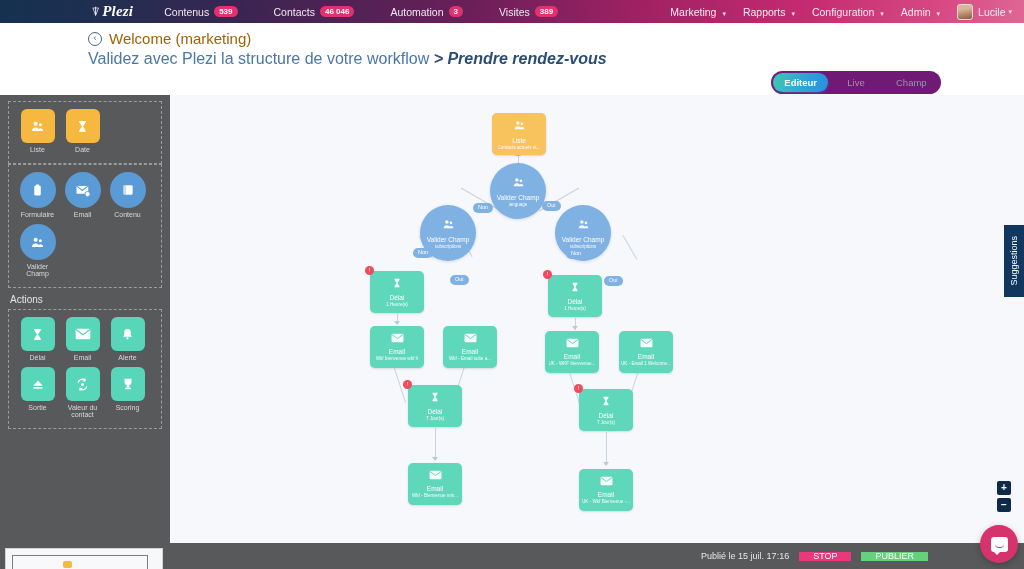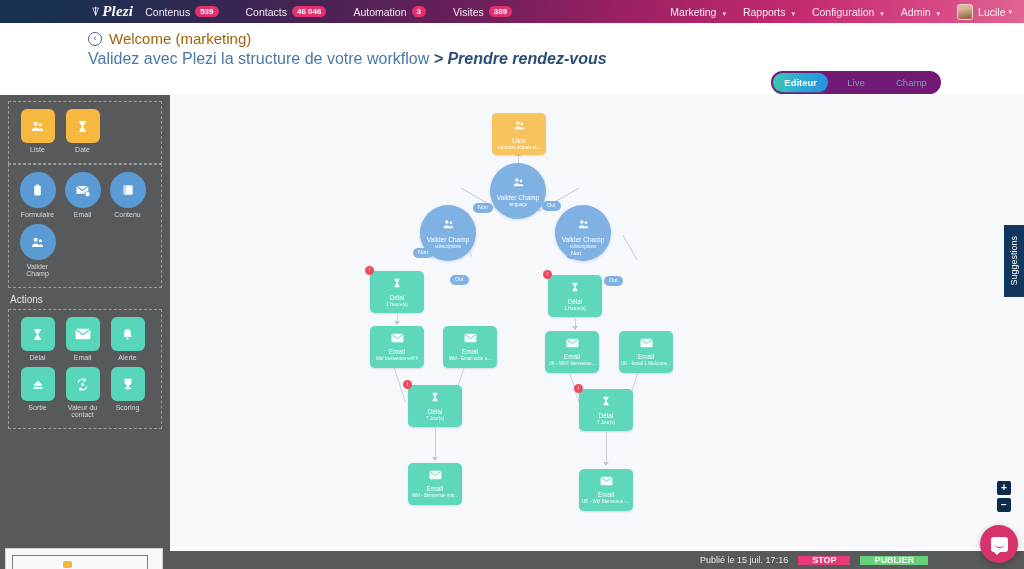--- a/index.html
+++ b/index.html
@@ -21,21 +21,21 @@
   .brand {
     display: flex; align-items: center; gap: 3px;
     margin-left: 92px; color: #fff;
   }
   .brand-mark { font-size: 12px; line-height: 1; transform: scaleX(1.3); }
   .brand-name {
     font-family: "Liberation Serif", serif;
     font-style: italic; font-weight: bold; font-size: 15px;
     letter-spacing: .2px;
   }
-  .nav-left { display: flex; align-items: center; gap: 27px; margin-left: 12px; justify-content: center; }
+  .nav-left { display: flex; align-items: center; gap: 36px; margin-left: 31px; justify-content: center; }
   .nav-item {
     display: flex; align-items: center; gap: 5px;
     color: #f2e8f0; font-size: 10.5px; white-space: nowrap;
   }
   .badge {
     background: #e1316f; color: #fff; font-size: 8px; font-weight: bold;
     border-radius: 8px; padding: 1.5px 5px; line-height: 1;
   }
   .nav-right {
     margin-left: auto; margin-right: 12px;
@@ -170,27 +170,27 @@
   
   .suggestions {
     position: absolute; right: 0; top: 225px; width: 20px; height: 72px;
     background: #12375e; color: #fff; font-size: 9px;
     display: flex; align-items: center; justify-content: center;
   }
   .suggestions span { writing-mode: vertical-rl; transform: rotate(180deg); }
 
   
   .bottombar {
-    position: absolute; left: 170px; bottom: 0; width: 854px; height: 18px;
+    position: absolute; left: 170px; bottom: 0; width: 854px; height: 26px;
     background: #58595b; display: flex; align-items: center; justify-content: flex-end;
     gap: 10px; padding-right: 96px;
   }
   .pub-text { color: #e6e7e9; font-size: 9px; }
   .btn {
-    font-size: 9px; font-weight: bold; color: #fff; border-radius: 0;
+    font-size: 9px; font-weight: normal; color: #fff; border-radius: 0;
     padding: 0 14px; line-height: 1;
   }
   .btn-stop { background: #e8397a; }
   .btn-publish { background: #67d07a; }
 
   
   .intercom {
     position: absolute; right: 6px; bottom: 6px; width: 38px; height: 38px;
     border-radius: 50%; background: #d6336c;
     display: flex; align-items: center; justify-content: center;

